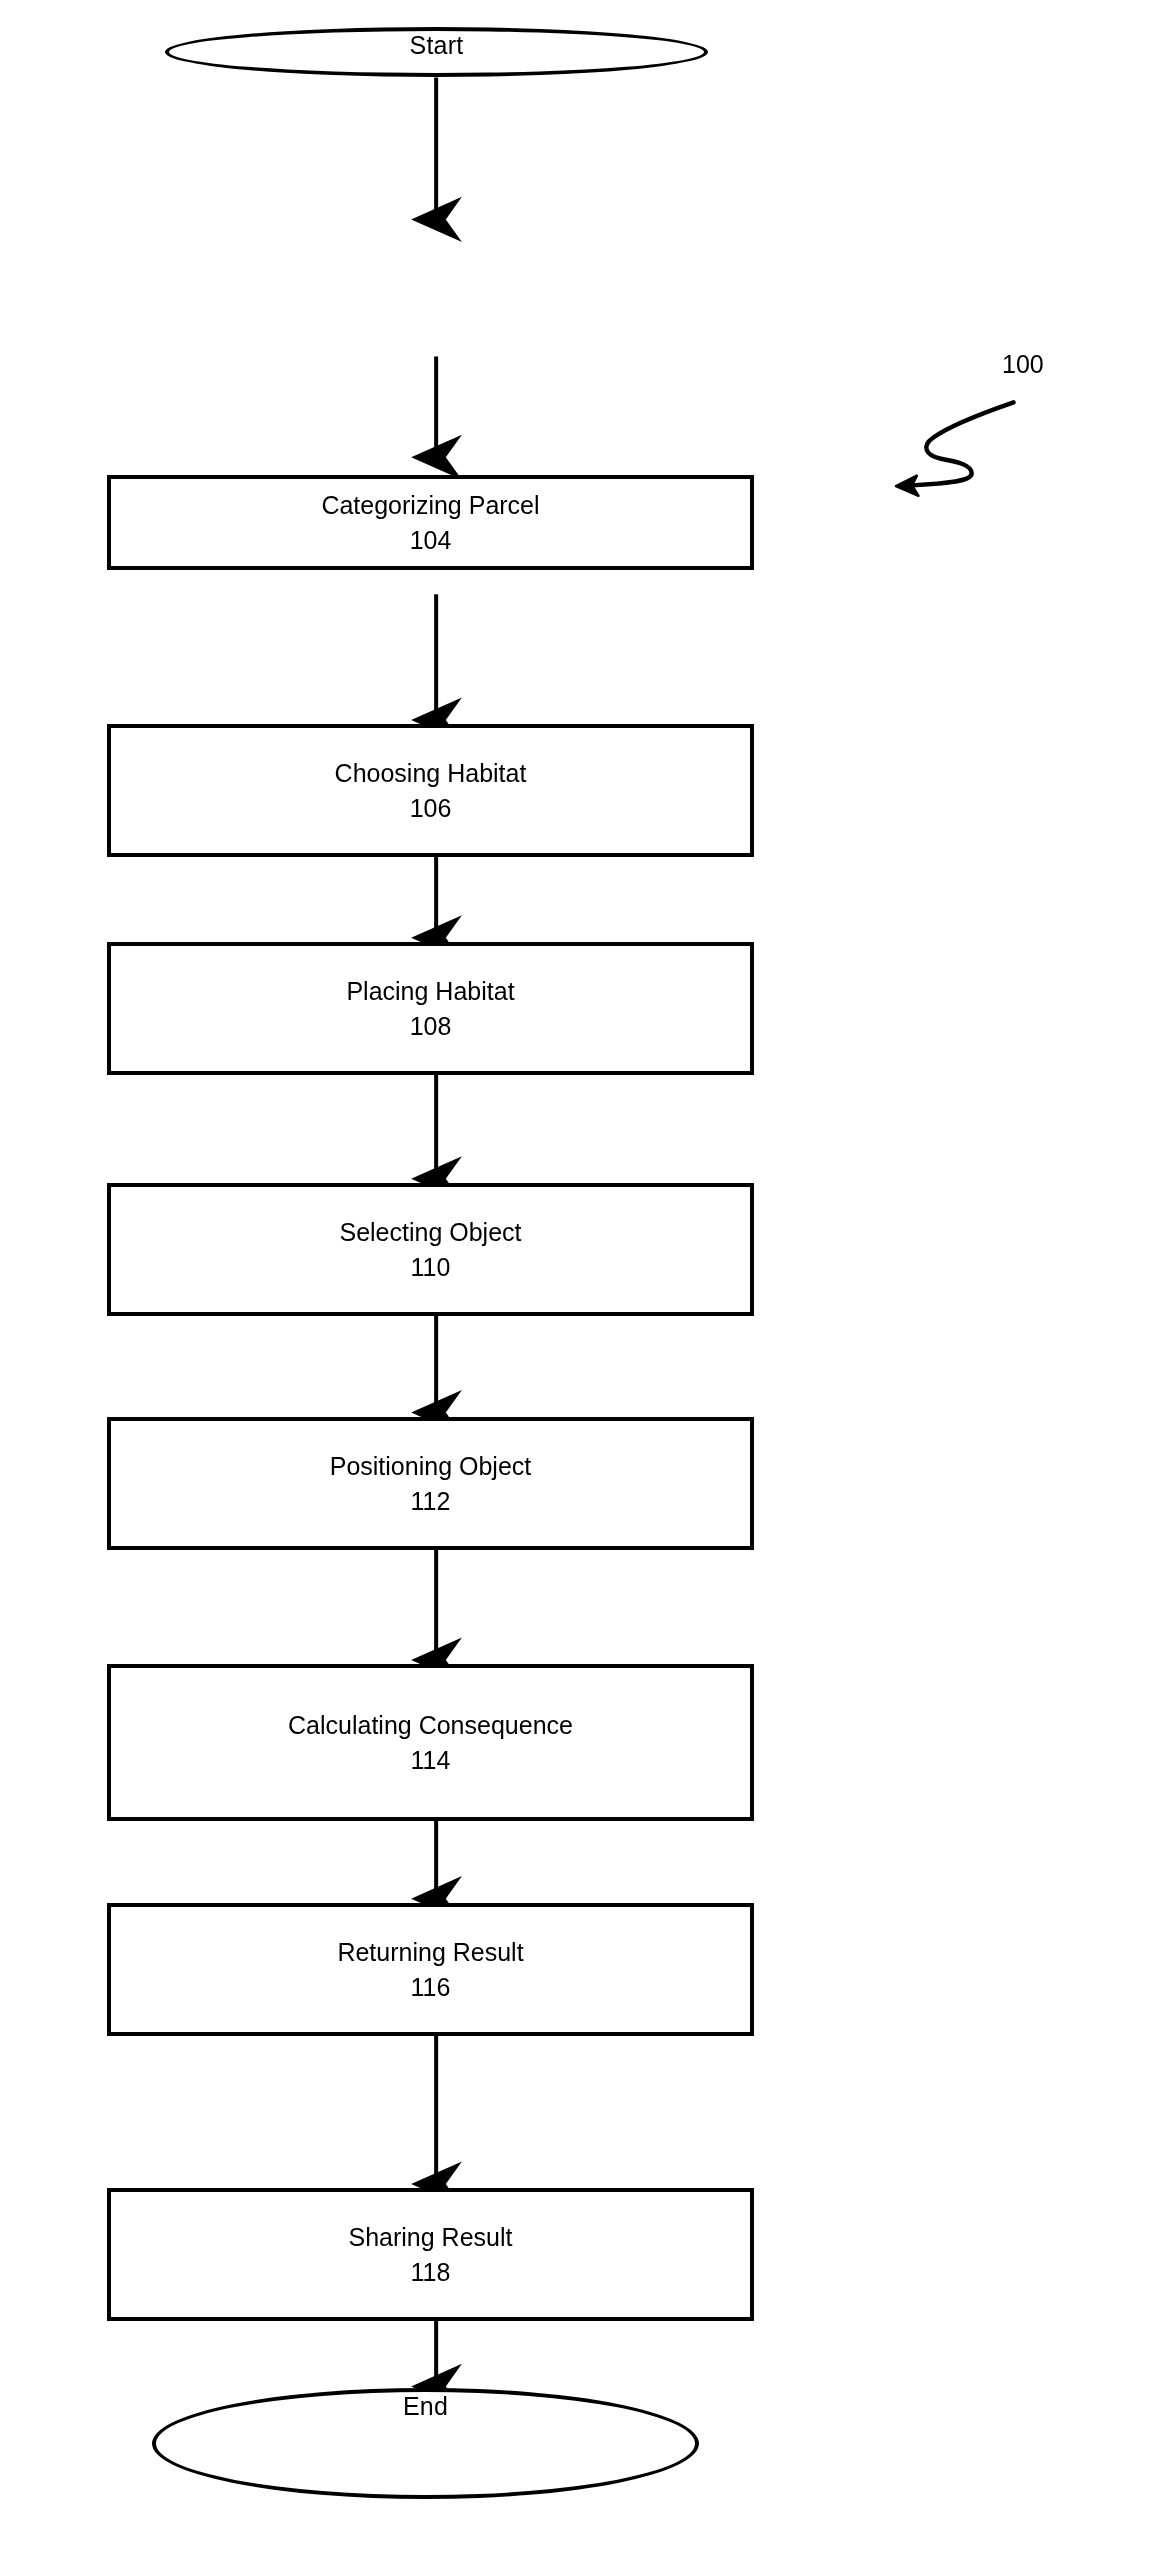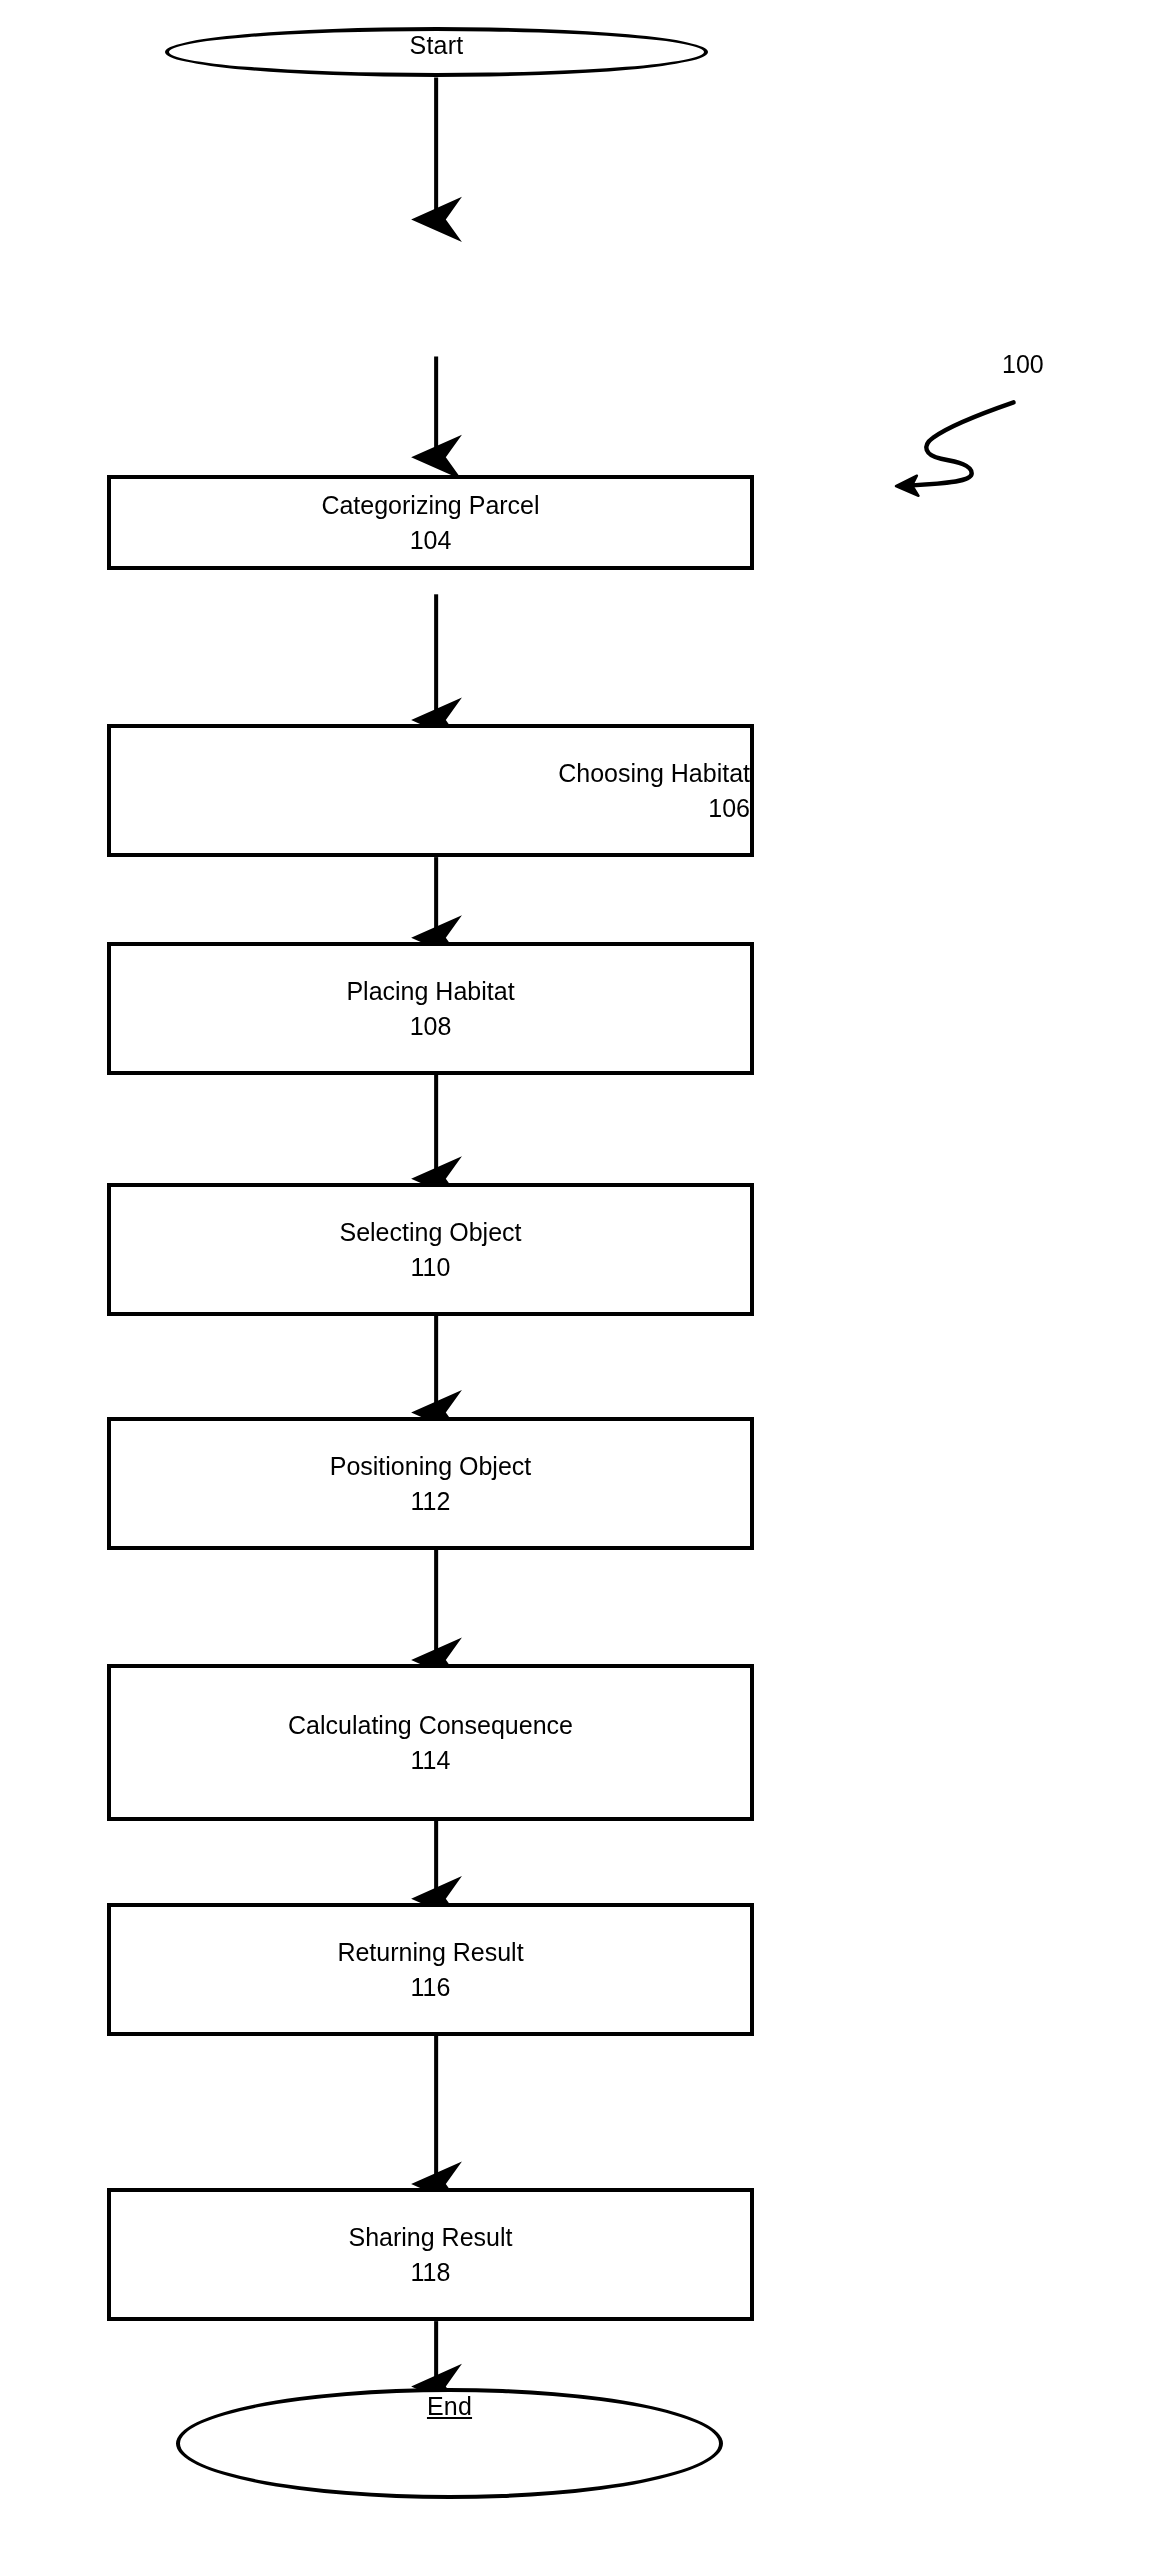--- a/index.html
+++ b/index.html
@@ -45,25 +45,24 @@
     white-space: nowrap;
   }
 
   #node-start {
     left: 165px;
     top: 27px;
     width: 543px;
     height: 50px;
   }
   #node-end {
-    left: 176px;
+    left: 152px;
     top: 2388px;
     width: 547px;
     height: 111px;
-    text-decoration: underline;
   }
 
   
   .process {
     position: absolute;
     left: 107px;
     width: 647px;
     box-sizing: border-box;
     border: 4px solid #000;
     background: #fff;
@@ -142,21 +141,21 @@
   <div class="terminator" id="node-start">
     <span class="node-label">Start</span>
   </div>
 
 
   <div class="process" style="top:475px;height:95px;">
     <span class="node-label">Categorizing Parcel</span>
     <span class="node-ref">104</span>
   </div>
 
-  <div class="process" style="top:724px;height:133px;align-items:flex-end;">
+  <div class="process" style="top:724px;height:133px;">
     <span class="node-label">Choosing Habitat</span>
     <span class="node-ref">106</span>
   </div>
 
   <div class="process" style="top:942px;height:133px;">
     <span class="node-label">Placing Habitat</span>
     <span class="node-ref">108</span>
   </div>
 
   <div class="process" style="top:1183px;height:133px;">

